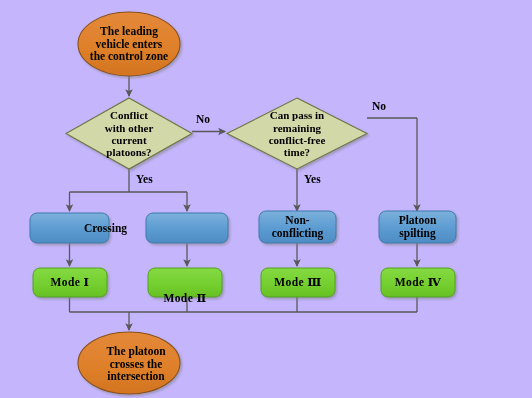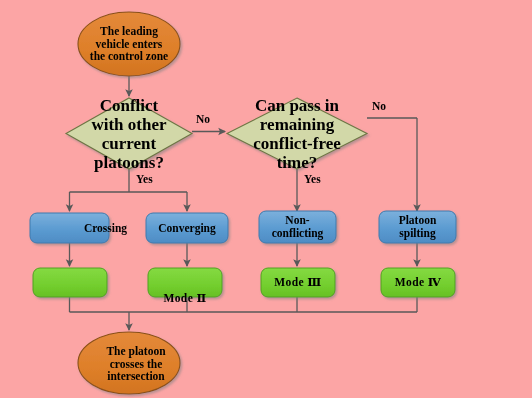--- a/index.html
+++ b/index.html
@@ -8,21 +8,21 @@
     padding: 0;
     background: #ffffff;
   }
   body {
     font-family: "Liberation Serif", "DejaVu Serif", serif;
   }
   #flow-root {
     position: relative;
     width: 532px;
     height: 398px;
-    background: #fca5a5;
+    background: #c4b5fd;
     overflow: hidden;
   }
   #flow-svg {
     position: absolute;
     left: 0;
     top: 0;
     width: 532px;
     height: 398px;
   }
   .node-label {
@@ -34,21 +34,21 @@
     font-weight: bold;
     color: #000000;
     line-height: 1.12;
     pointer-events: none;
     white-space: pre-line;
   }
   .terminal-label {
     font-size: 11.5px;
   }
   .decision-label {
-    font-size: 17px;
+    font-size: 11px;
   }
   .process-label {
     font-size: 11.5px;
   }
   .mode-label {
     font-size: 11.5px;
     letter-spacing: 0.4px;
   }
   .edge-label {
     position: absolute;
@@ -146,28 +146,28 @@
 current
 platoons?</div>
 
   <div class="node-label decision-label" style="left:245px; top:104px; width:104px; height:60px;">Can pass in
 remaining
 conflict-free
 time?</div>
 
   <div class="node-label process-label" style="left:30px; top:213px; width:79px; height:30px;padding-left:36px;">Crossing</div>
 
-  <div class="node-label process-label" style="left:146px; top:213px; width:82px; height:30px;">Converging</div>
 
   <div class="node-label process-label" style="left:259px; top:211px; width:77px; height:32px;">Non-
 conflicting</div>
 
   <div class="node-label process-label" style="left:379px; top:211px; width:77px; height:32px;">Platoon
 spilting</div>
 
+  <div class="node-label mode-label" style="left:33px; top:268px; width:74px; height:29px;">Mode Ⅰ</div>
 
   <div class="node-label mode-label" style="left:148px; top:268px; width:74px; height:29px;margin-top:16px;">Mode Ⅱ</div>
 
   <div class="node-label mode-label" style="left:261px; top:268px; width:74px; height:29px;">Mode Ⅲ</div>
 
   <div class="node-label mode-label" style="left:381px; top:268px; width:74px; height:29px;">Mode Ⅳ</div>
 
   <div class="node-label terminal-label" style="left:80px; top:337px; width:112px; height:54px;">The platoon
 crosses the
 intersection</div>

